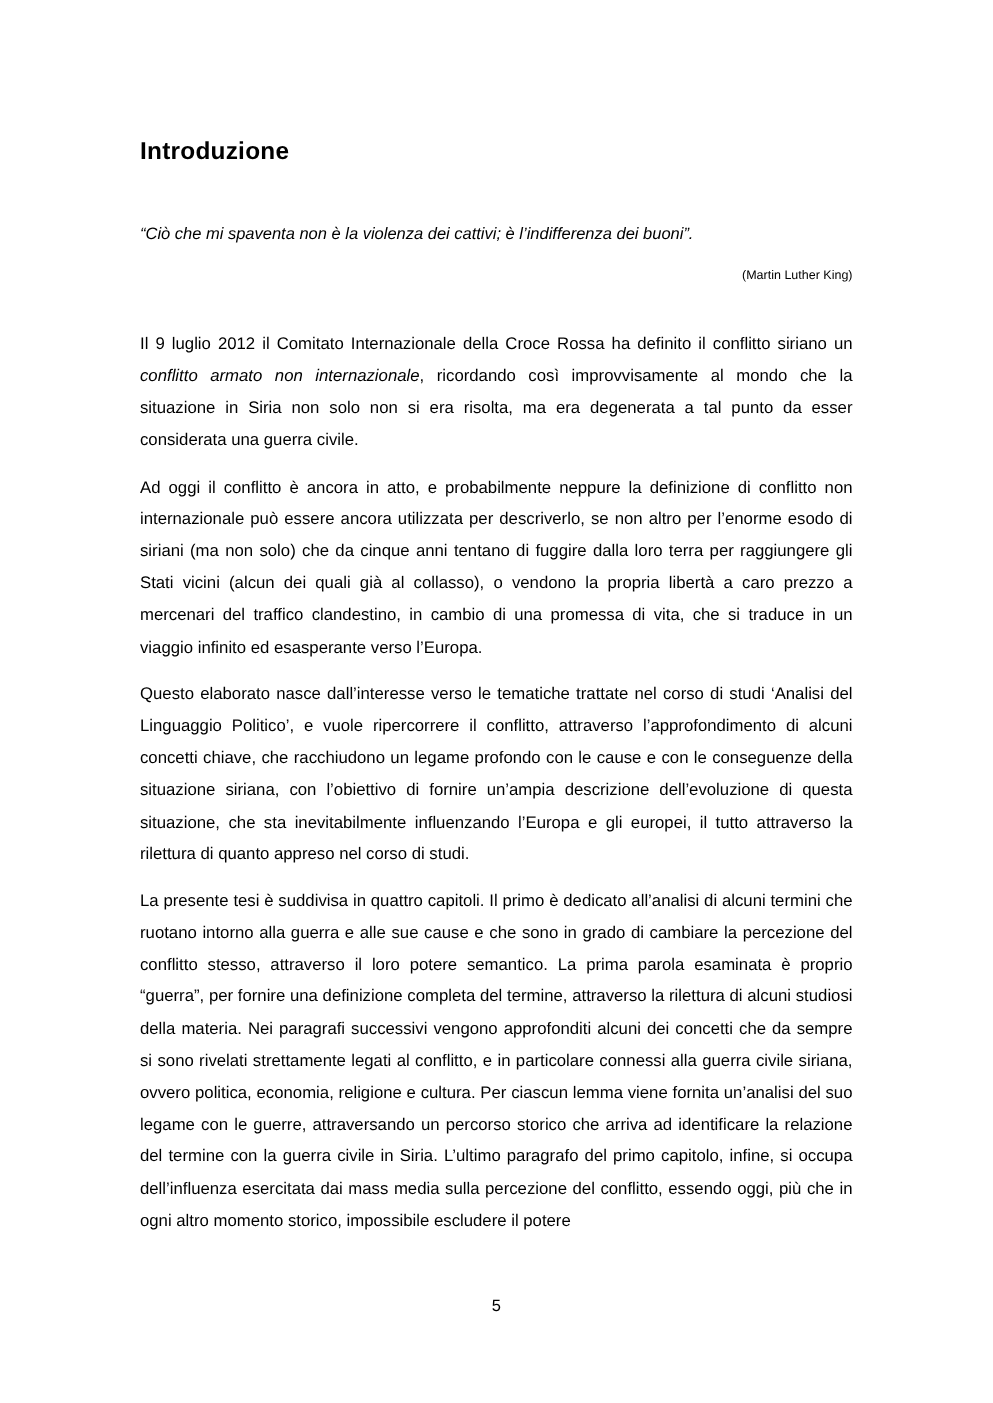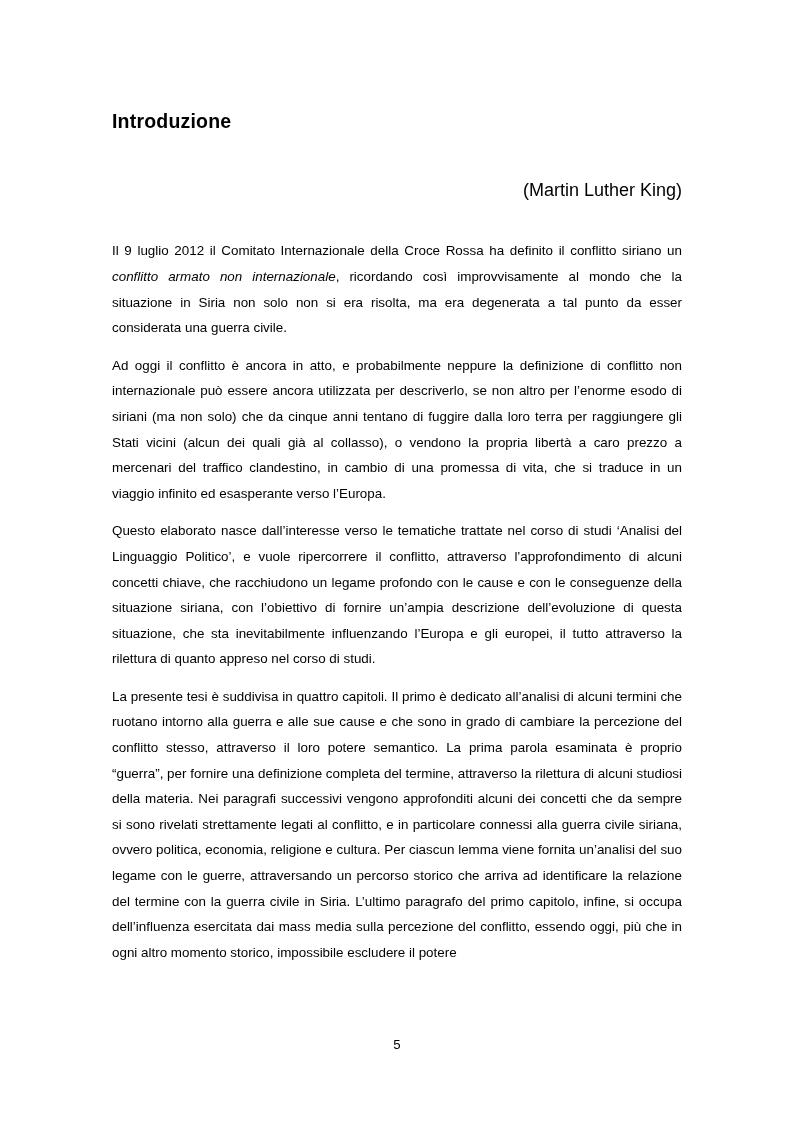--- a/index.html
+++ b/index.html
@@ -36,21 +36,21 @@
     margin-top: 44px;
   }
   .quote-text {
     font-size: 13.2px;
     font-style: italic;
     line-height: 1.5;
     margin: 0;
     text-align: left;
   }
   .quote-attrib {
-    font-size: 18px;
+    font-size: 10px;
     line-height: 1.5;
     margin: 16px 0 0 0;
     text-align: right;
   }
   .body-text {
     margin-top: 34px;
     font-size: 13.4px;
     line-height: 25.6px;
     text-align: justify;
     text-justify: inter-word;
@@ -74,20 +74,21 @@
   }
 </style>
 </head>
 <body>
 
 <div class="page">
 
   <h1 class="doc-title">Introduzione</h1>
 
   <div class="quote-block">
+    <p class="quote-text">“Ciò che mi spaventa non è la violenza dei cattivi; è l’indifferenza dei buoni”.</p>
     <p class="quote-attrib">(Martin Luther King)</p>
   </div>
 
   <div class="body-text">
     <p><span>Il 9 luglio 2012 il Comitato Internazionale della Croce Rossa ha definito il conflitto siriano un </span><em>conflitto armato non internazionale</em><span>, ricordando così improvvisamente al mondo che la situazione in Siria non solo non si era risolta, ma era degenerata a tal punto da esser considerata una guerra civile.</span></p>
     <p><span>Ad oggi il conflitto è ancora in atto, e probabilmente neppure la definizione di conflitto non internazionale può essere ancora utilizzata per descriverlo, se non altro per l’enorme esodo di siriani (ma non solo) che da cinque anni tentano di fuggire dalla loro terra per raggiungere gli Stati vicini (alcun dei quali già al collasso), o vendono la propria libertà a caro prezzo a mercenari del traffico clandestino, in cambio di una promessa di vita, che si traduce in un viaggio infinito ed esasperante verso l’Europa.</span></p>
     <p><span>Questo elaborato nasce dall’interesse verso le tematiche trattate nel corso di studi ‘Analisi del Linguaggio Politico’, e vuole ripercorrere il conflitto, attraverso l’approfondimento di alcuni concetti chiave, che racchiudono un legame profondo con le cause e con le conseguenze della situazione siriana, con l’obiettivo di fornire un’ampia descrizione dell’evoluzione di questa situazione, che sta inevitabilmente influenzando l’Europa e gli europei, il tutto attraverso la rilettura di quanto appreso nel corso di studi.</span></p>
     <p><span>La presente tesi è suddivisa in quattro capitoli. Il primo è dedicato all’analisi di alcuni termini che ruotano intorno alla guerra e alle sue cause e che sono in grado di cambiare la percezione del conflitto stesso, attraverso il loro potere semantico. La prima parola esaminata è proprio “guerra”, per fornire una definizione completa del termine, attraverso la rilettura di alcuni studiosi della materia. Nei paragrafi successivi vengono approfonditi alcuni dei concetti che da sempre si sono rivelati strettamente legati al conflitto, e in particolare connessi alla guerra civile siriana, ovvero politica, economia, religione e cultura. Per ciascun lemma viene fornita un’analisi del suo legame con le guerre, attraversando un percorso storico che arriva ad identificare la relazione del termine con la guerra civile in Siria. L’ultimo paragrafo del primo capitolo, infine, si occupa dell’influenza esercitata dai mass media sulla percezione del conflitto, essendo oggi, più che in ogni altro momento storico, impossibile escludere il potere</span></p>
   </div>
 

